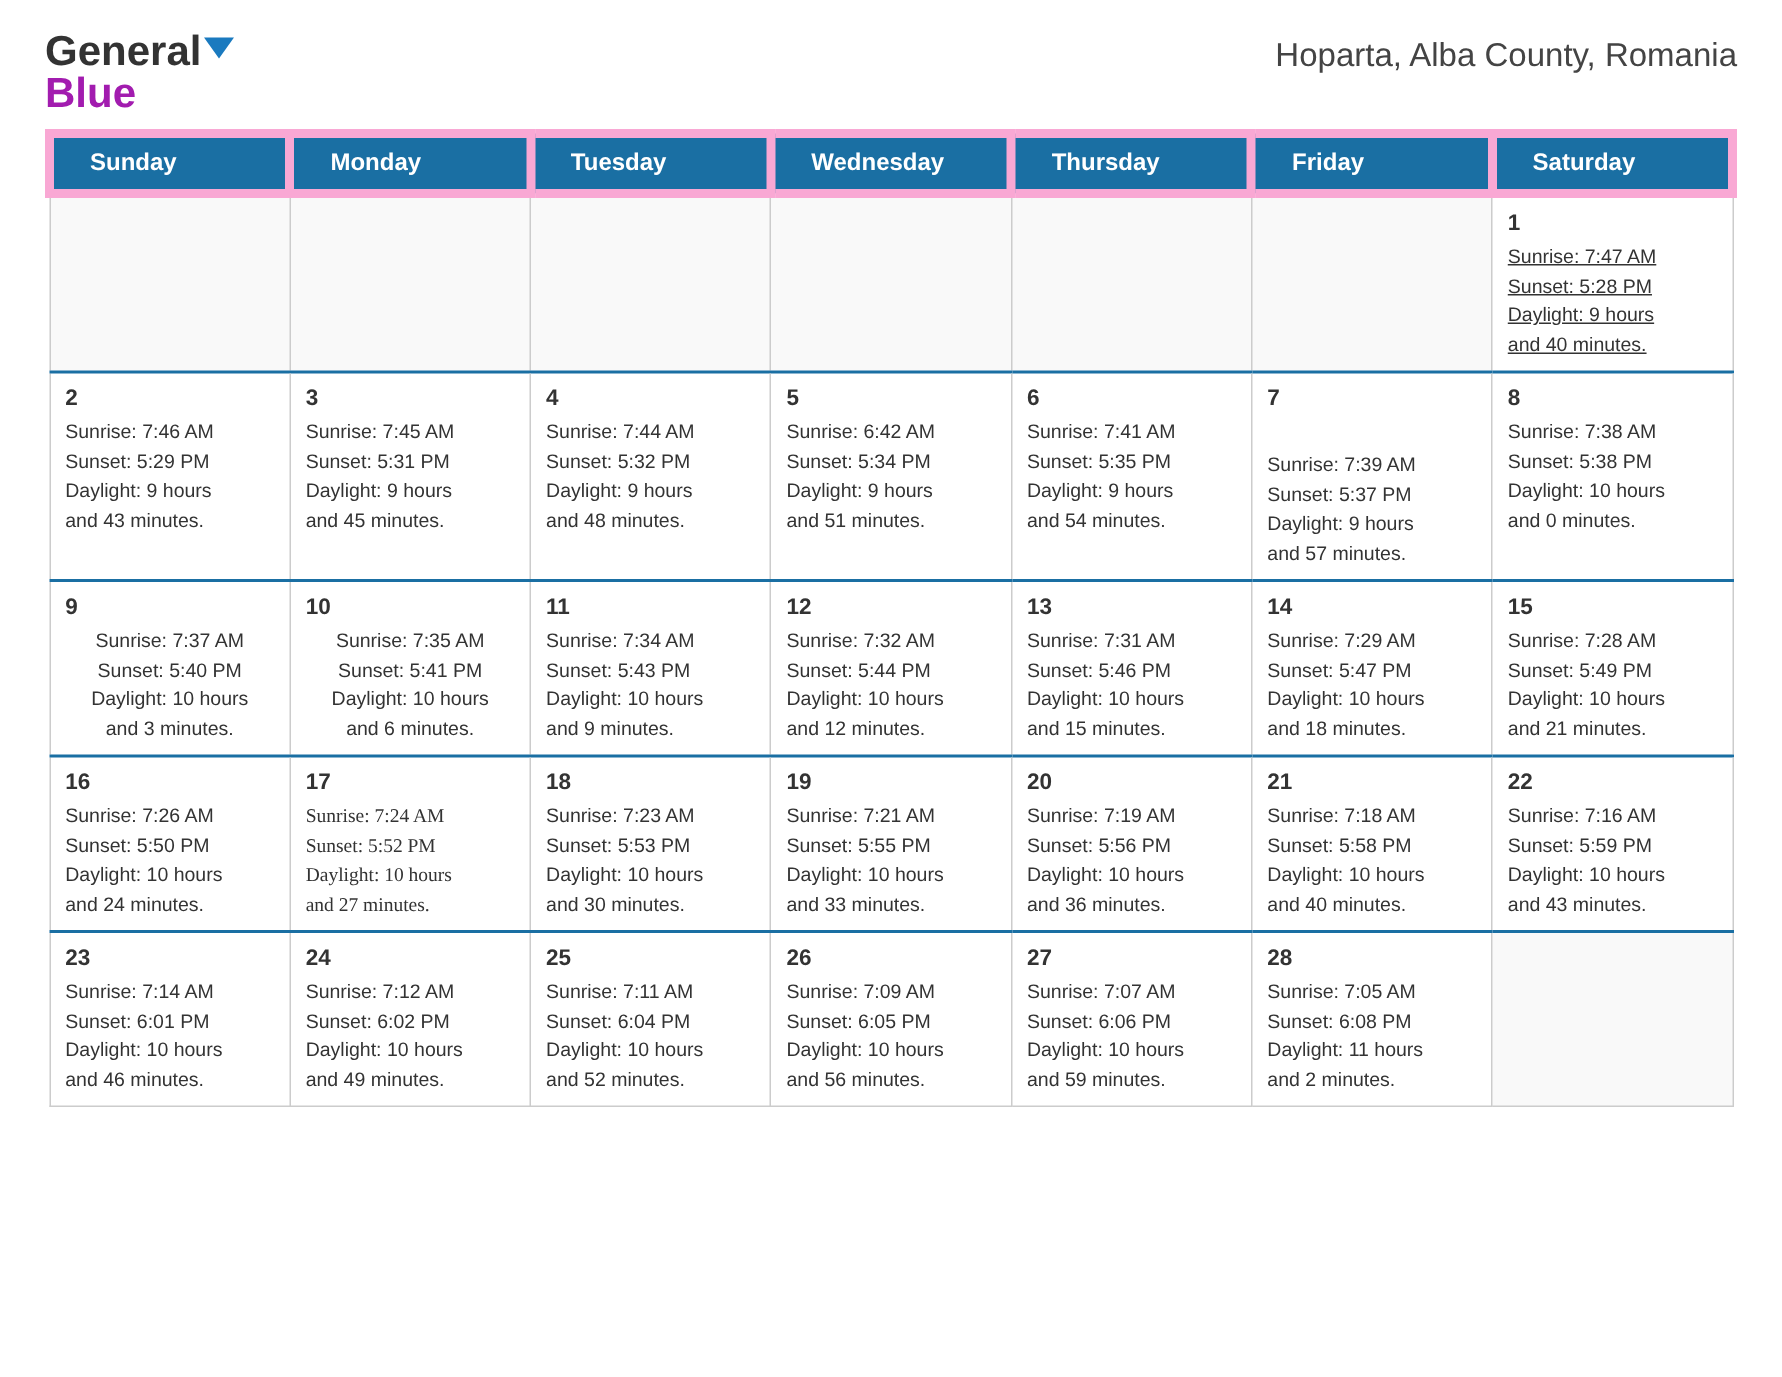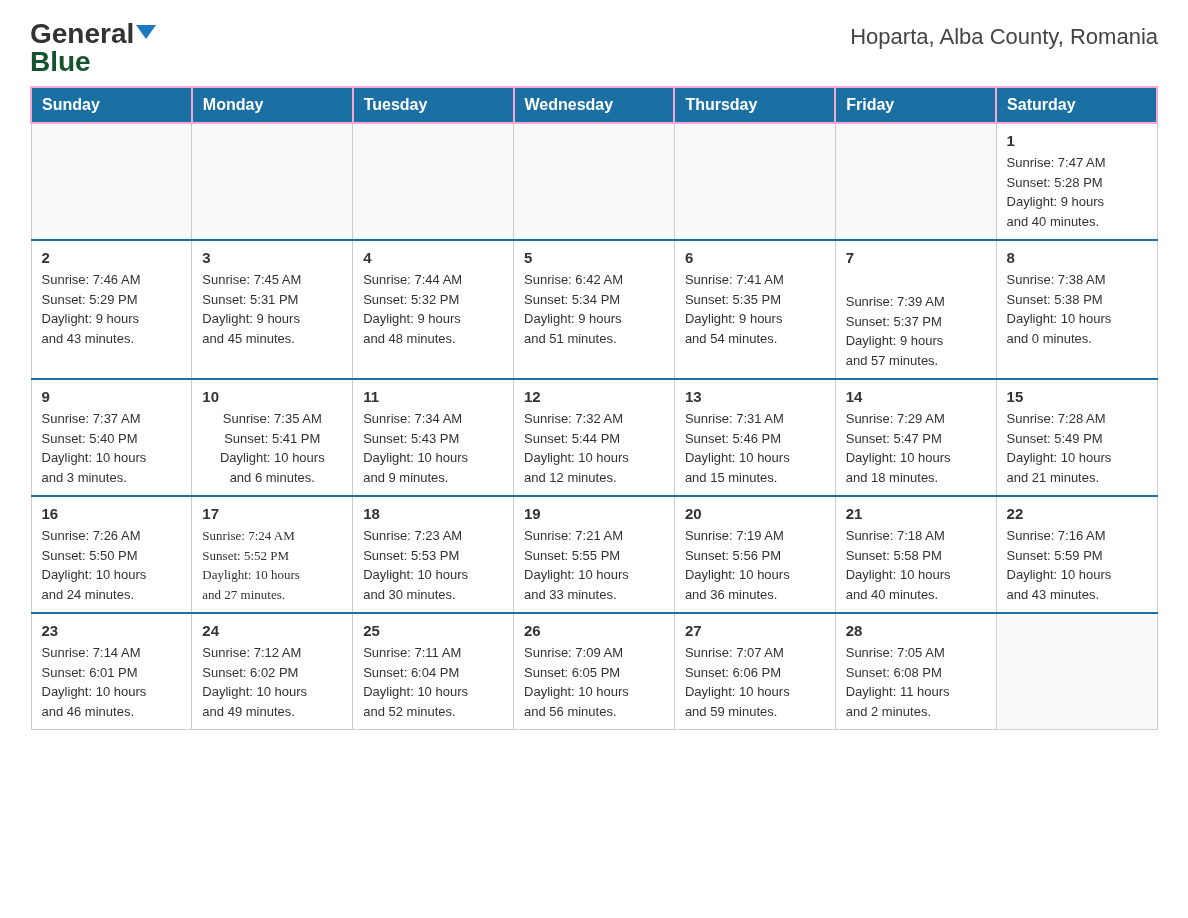--- a/index.html
+++ b/index.html
@@ -23,21 +23,21 @@
     }
     .logo-general {
       font-size: 28px;
       font-weight: bold;
       color: #333;
       line-height: 1;
     }
     .logo-blue {
       font-size: 28px;
       font-weight: bold;
-      color: #14532d;
+      color: #a21caf;
       line-height: 1;
     }
     .logo-triangle {
       display: inline-block;
       width: 0;
       height: 0;
       border-left: 10px solid transparent;
       border-right: 10px solid transparent;
       border-top: 14px solid #1a7abf;
       margin-left: 2px;
@@ -62,23 +62,23 @@
     .calendar {
       width: 100%;
       border-collapse: collapse;
       margin-top: 10px;
     }
     .calendar th {
       background-color: #1a6fa3;
       color: #fff;
       font-size: 16px;
       font-weight: bold;
-      padding: 8px 10px;
+      padding: 8px 24px;
       text-align: left;
-      border: 2px solid #f9a8d4;
+      border: 6px solid #f9a8d4;
     }
     .calendar td {
       vertical-align: top;
       padding: 8px 10px;
       border: 1px solid #ccc;
       font-size: 13px;
       color: #333;
       width: 14.28%;
       min-height: 110px;
       height: 110px;
@@ -136,21 +136,21 @@
   <tbody id="calendar-body">
   <tr class="week-row">
         <td class="empty-cell"></td>
         <td class="empty-cell"></td>
         <td class="empty-cell"></td>
         <td class="empty-cell"></td>
         <td class="empty-cell"></td>
         <td class="empty-cell"></td>
         <td>
           <span class="day-number">1</span>
-          <div class="day-info" style="white-space: pre-line;">Sunrise: 7:47 AM
+          <div class="day-info" style="white-space: pre-line; text-decoration: underline;">Sunrise: 7:47 AM
 Sunset: 5:28 PM
 Daylight: 9 hours
 and 40 minutes.</div>
         </td>
       </tr>
       <tr class="week-row">
         <td>
           <span class="day-number">2</span>
           <div class="day-info" style="white-space: pre-line;">Sunrise: 7:46 AM
 Sunset: 5:29 PM
@@ -196,21 +196,21 @@
           <span class="day-number">8</span>
           <div class="day-info" style="white-space: pre-line;">Sunrise: 7:38 AM
 Sunset: 5:38 PM
 Daylight: 10 hours
 and 0 minutes.</div>
         </td>
       </tr>
       <tr class="week-row">
         <td>
           <span class="day-number">9</span>
-          <div class="day-info" style="white-space: pre-line;">Sunrise: 7:37 AM
+          <div class="day-info" style="white-space: pre-line; text-align: center;">Sunrise: 7:37 AM
 Sunset: 5:40 PM
 Daylight: 10 hours
 and 3 minutes.</div>
         </td>
         <td>
           <span class="day-number">10</span>
           <div class="day-info" style="white-space: pre-line; text-align: center;">Sunrise: 7:35 AM
 Sunset: 5:41 PM
 Daylight: 10 hours
 and 6 minutes.</div>

